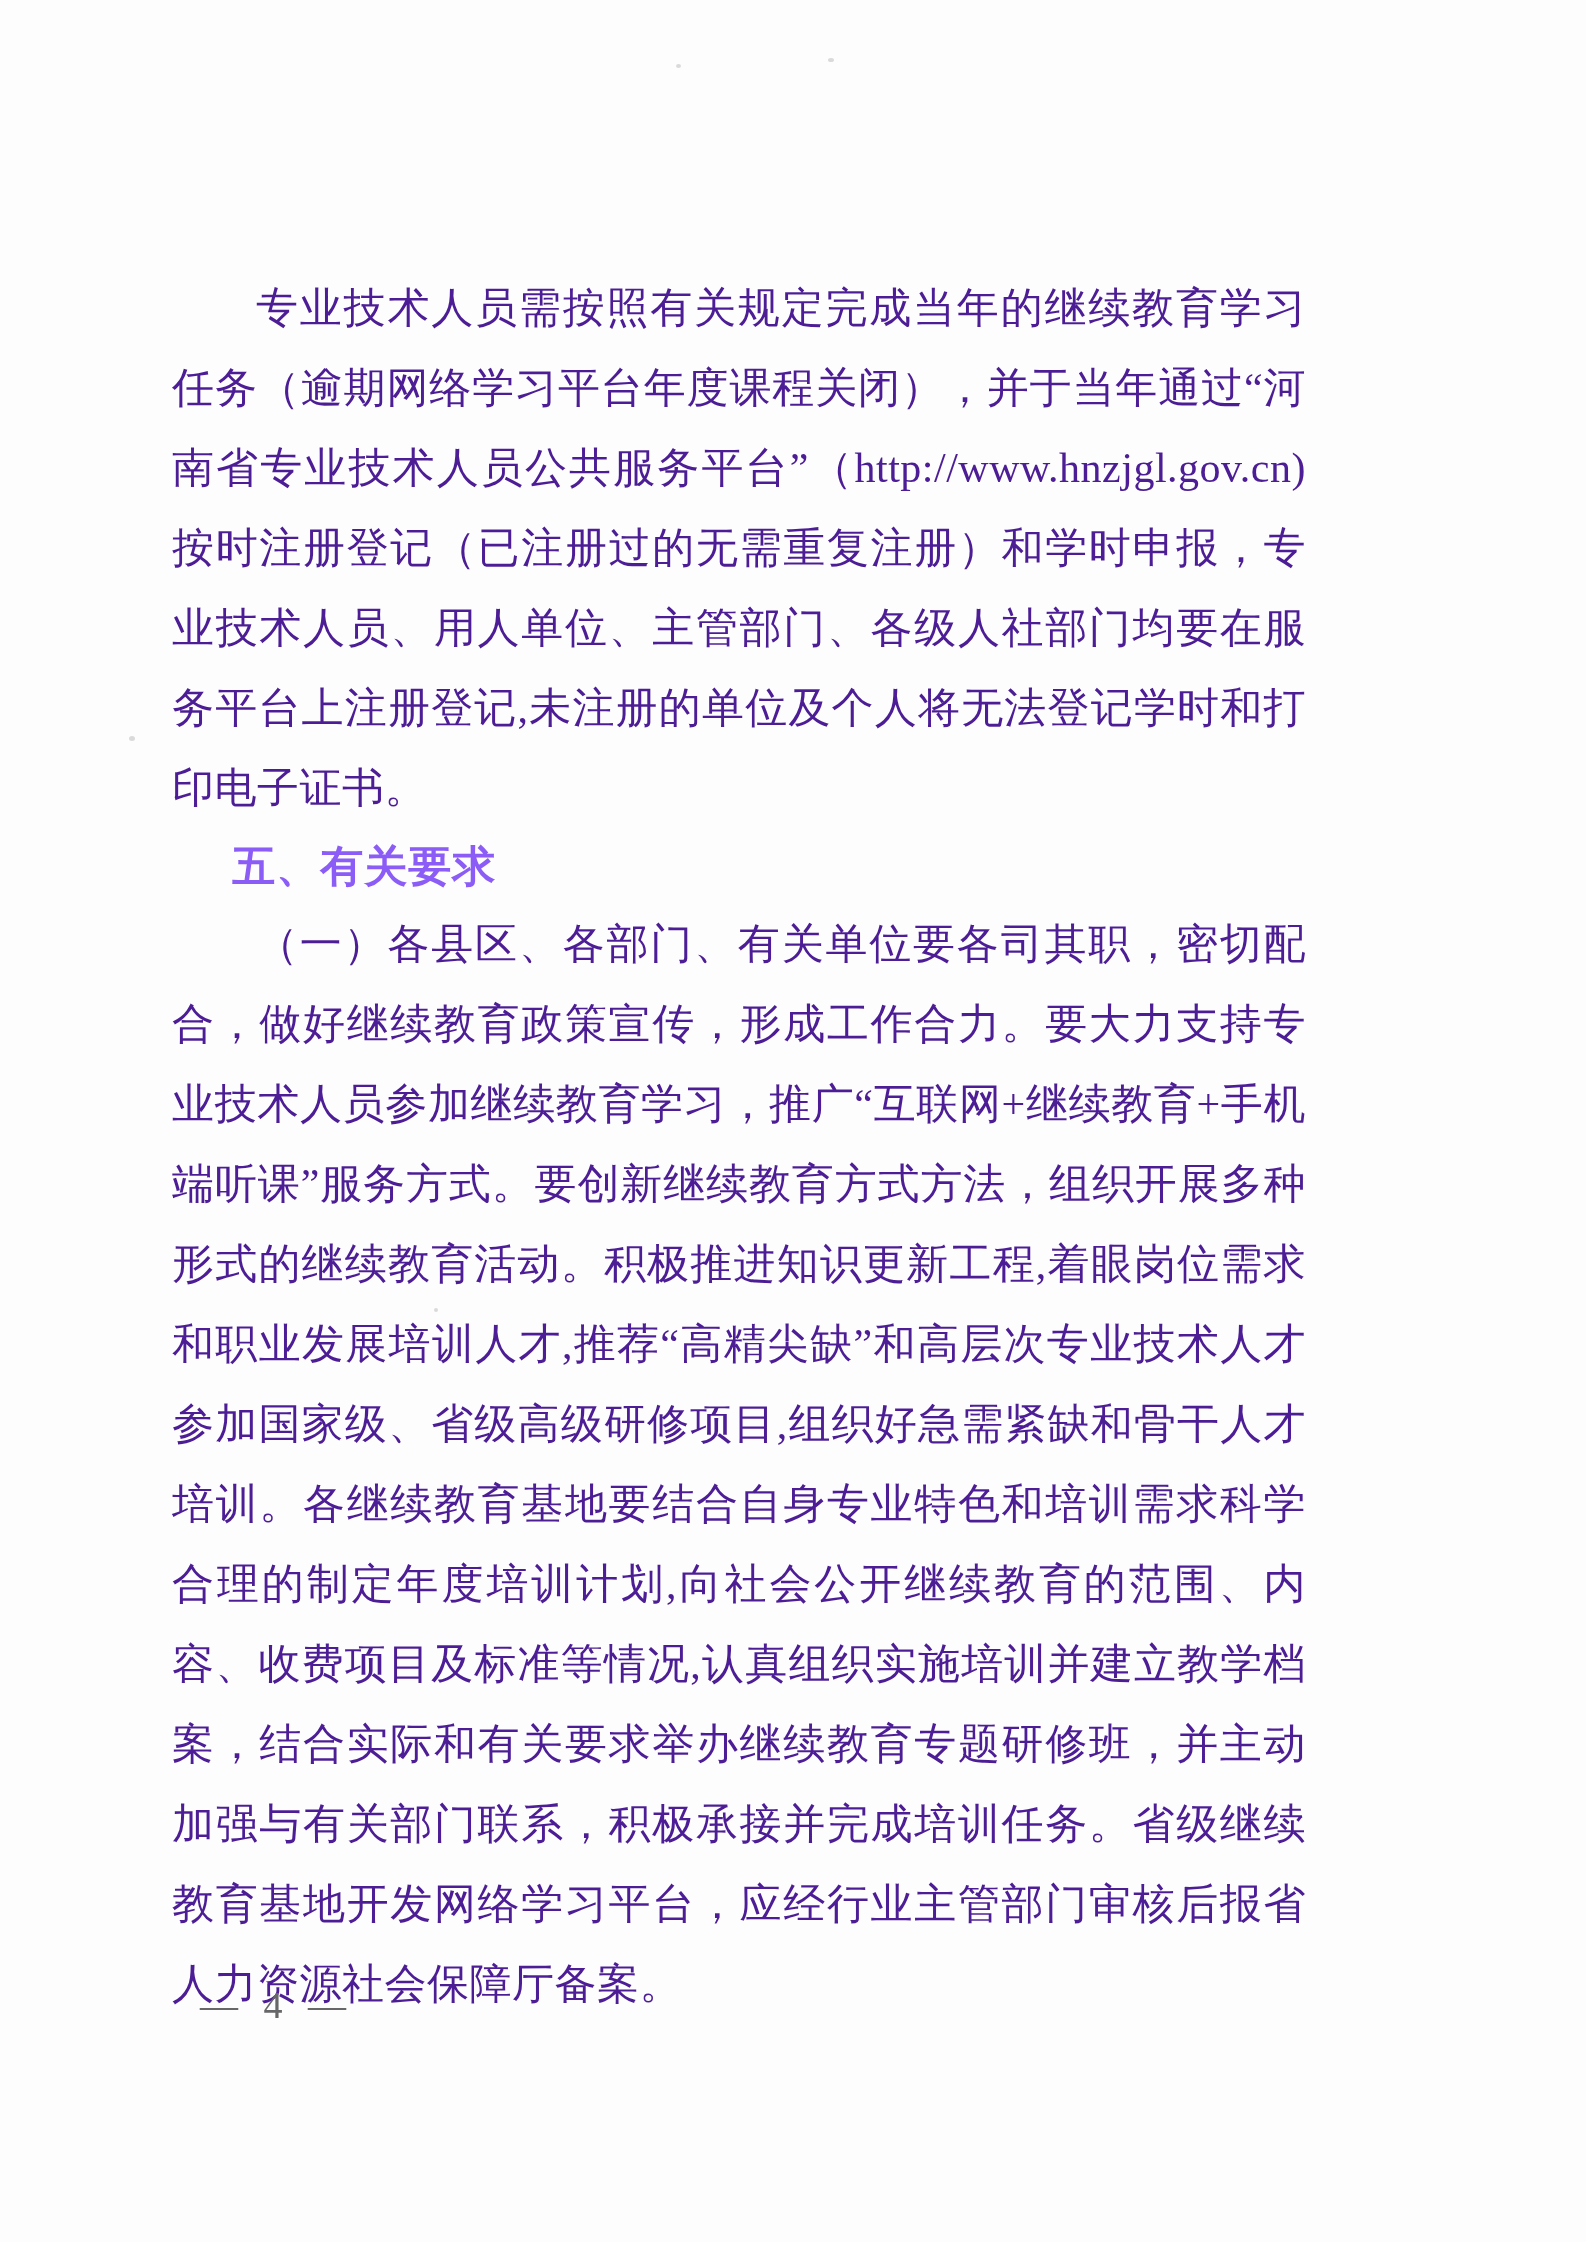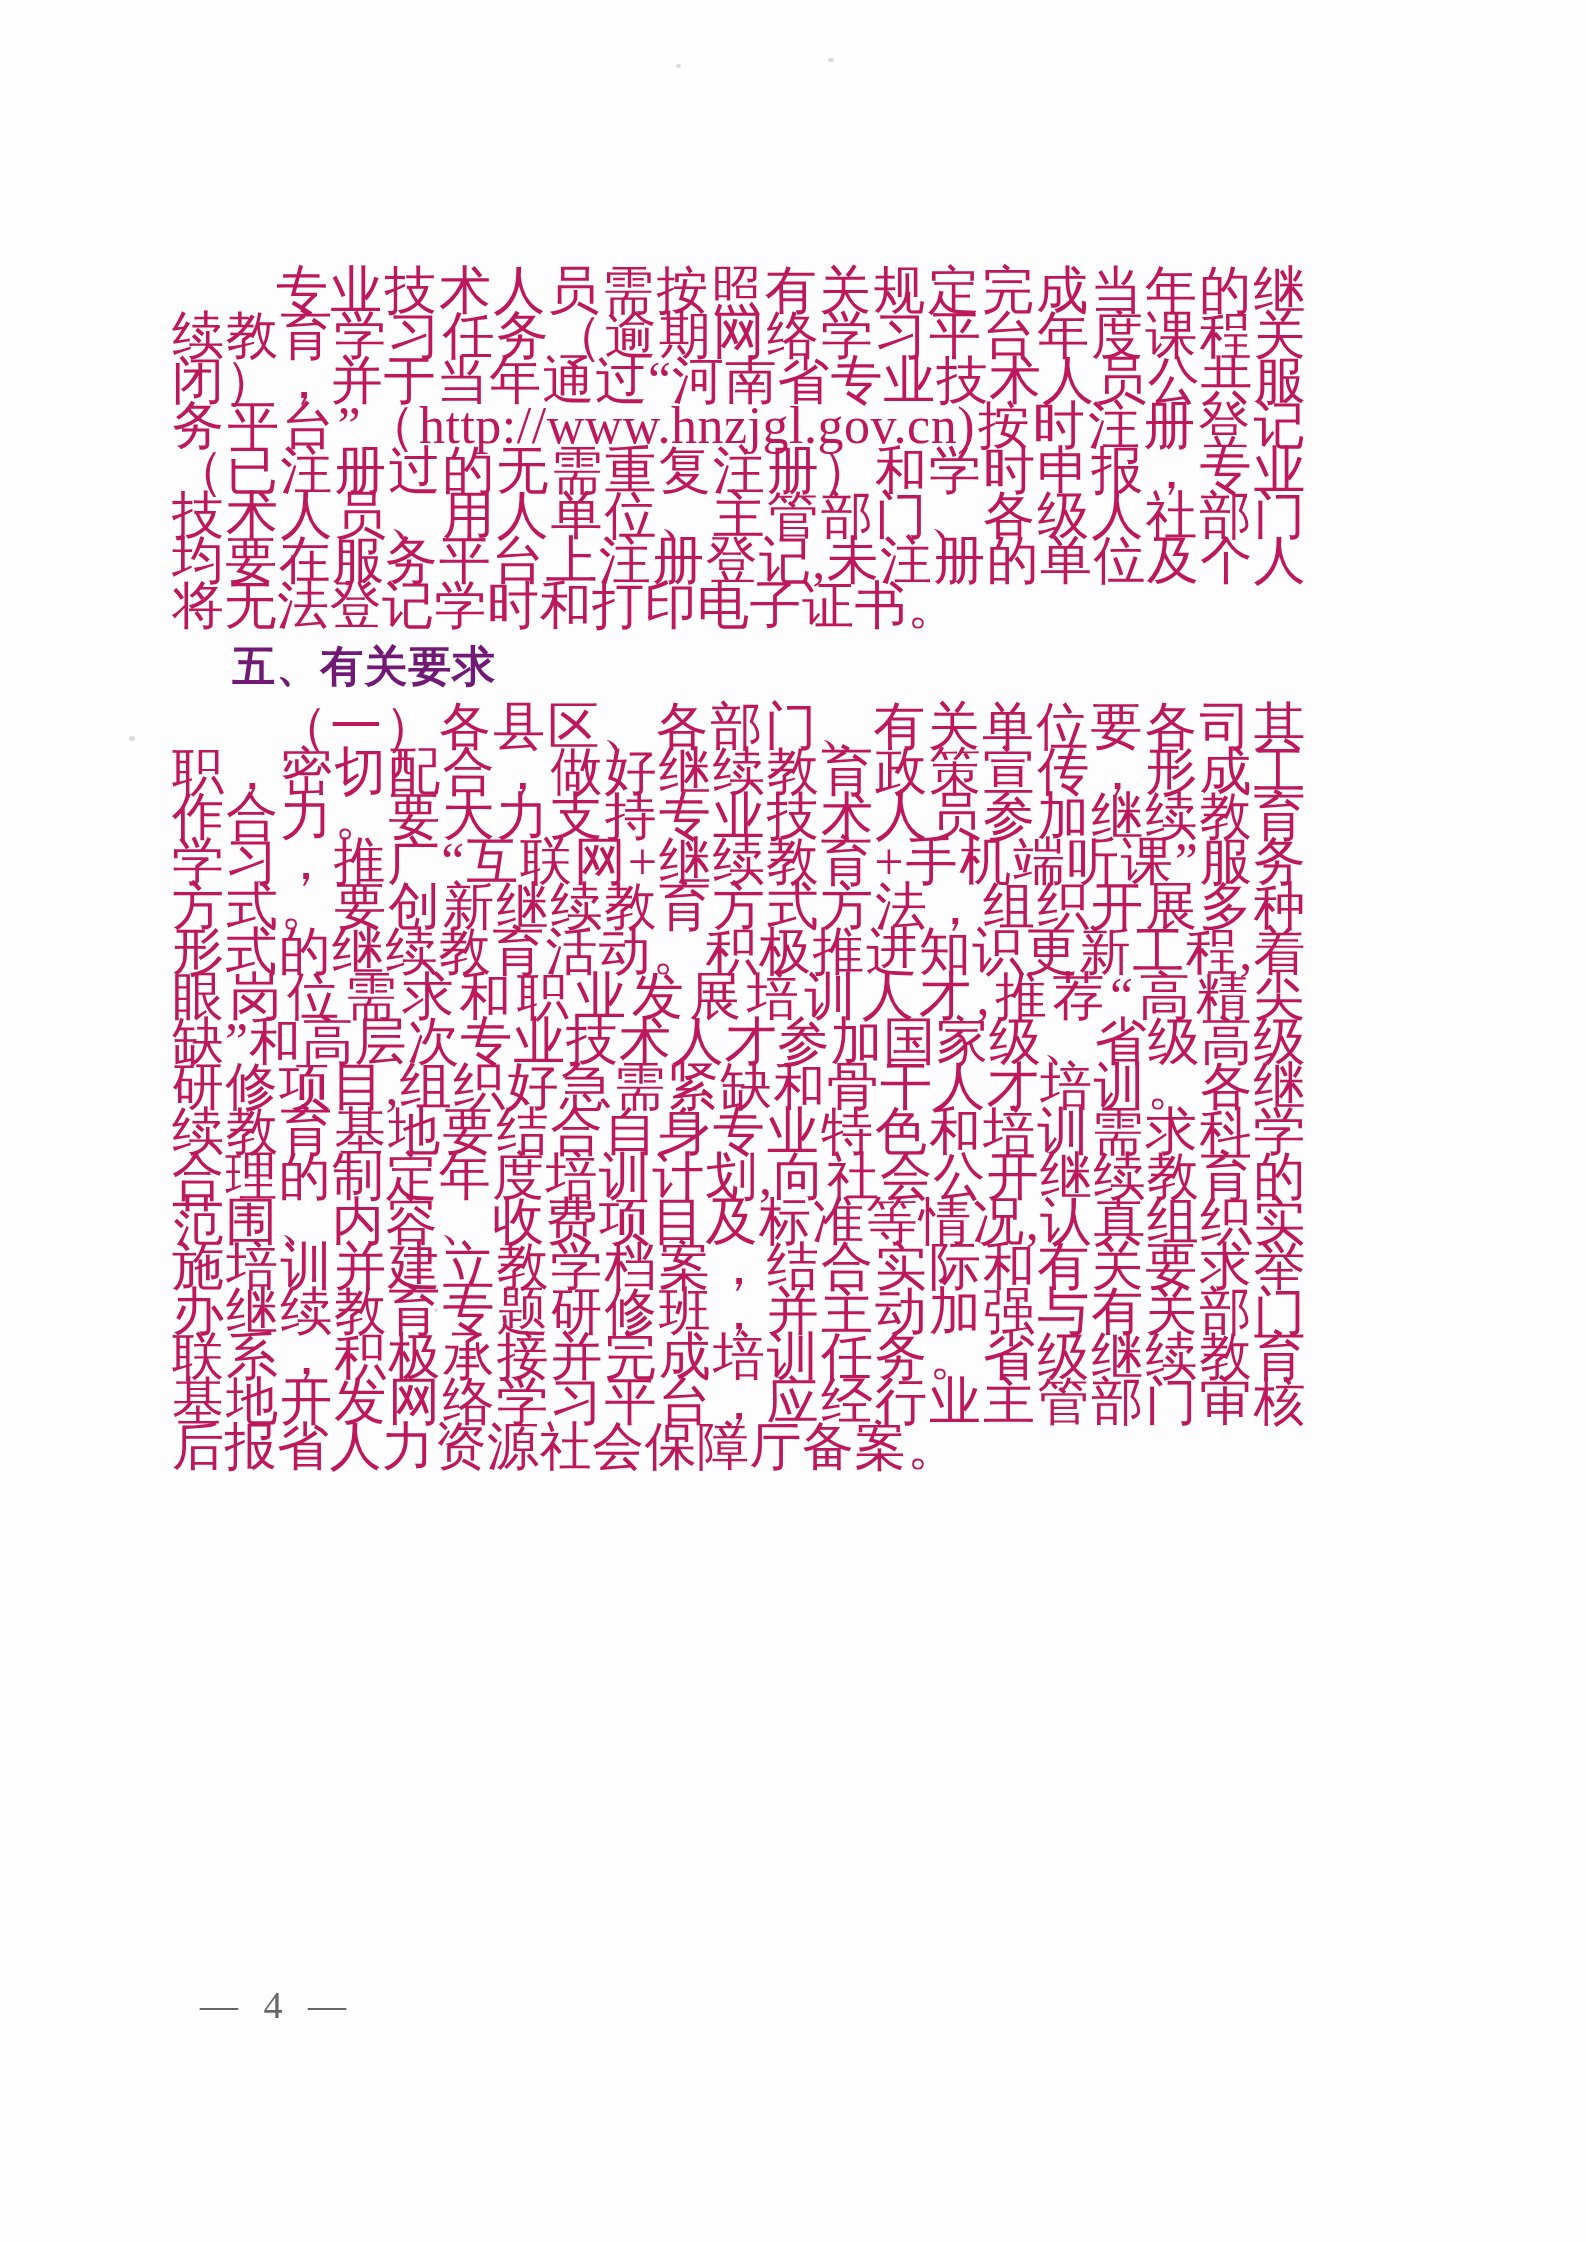--- a/index.html
+++ b/index.html
@@ -17,34 +17,34 @@
   }
   .content {
     position: absolute;
     left: 172px;
     top: 268px;
     width: 1134px;
   }
   .body-para {
     margin: 0;
     font-family: "Liberation Serif", serif;
-    font-size: 52px;
-    line-height: 45px;
-    color: #be185d;
+    font-size: 42px;
+    line-height: 80px;
+    color: #4c1d95;
     text-align: justify;
     text-indent: 2em;
     letter-spacing: 0.5px;
   }
   .section-heading {
     margin: 0;
     font-family: "Liberation Sans", sans-serif;
     font-weight: bold;
     font-size: 43px;
     line-height: 76px;
-    color: #701a75;
+    color: #8b5cf6;
     text-indent: 1.4em;
     letter-spacing: 1px;
   }
   .page-number {
     position: absolute;
     left: 200px;
     top: 1986px;
     font-family: "Liberation Serif", serif;
     font-size: 38px;
     line-height: 1;

